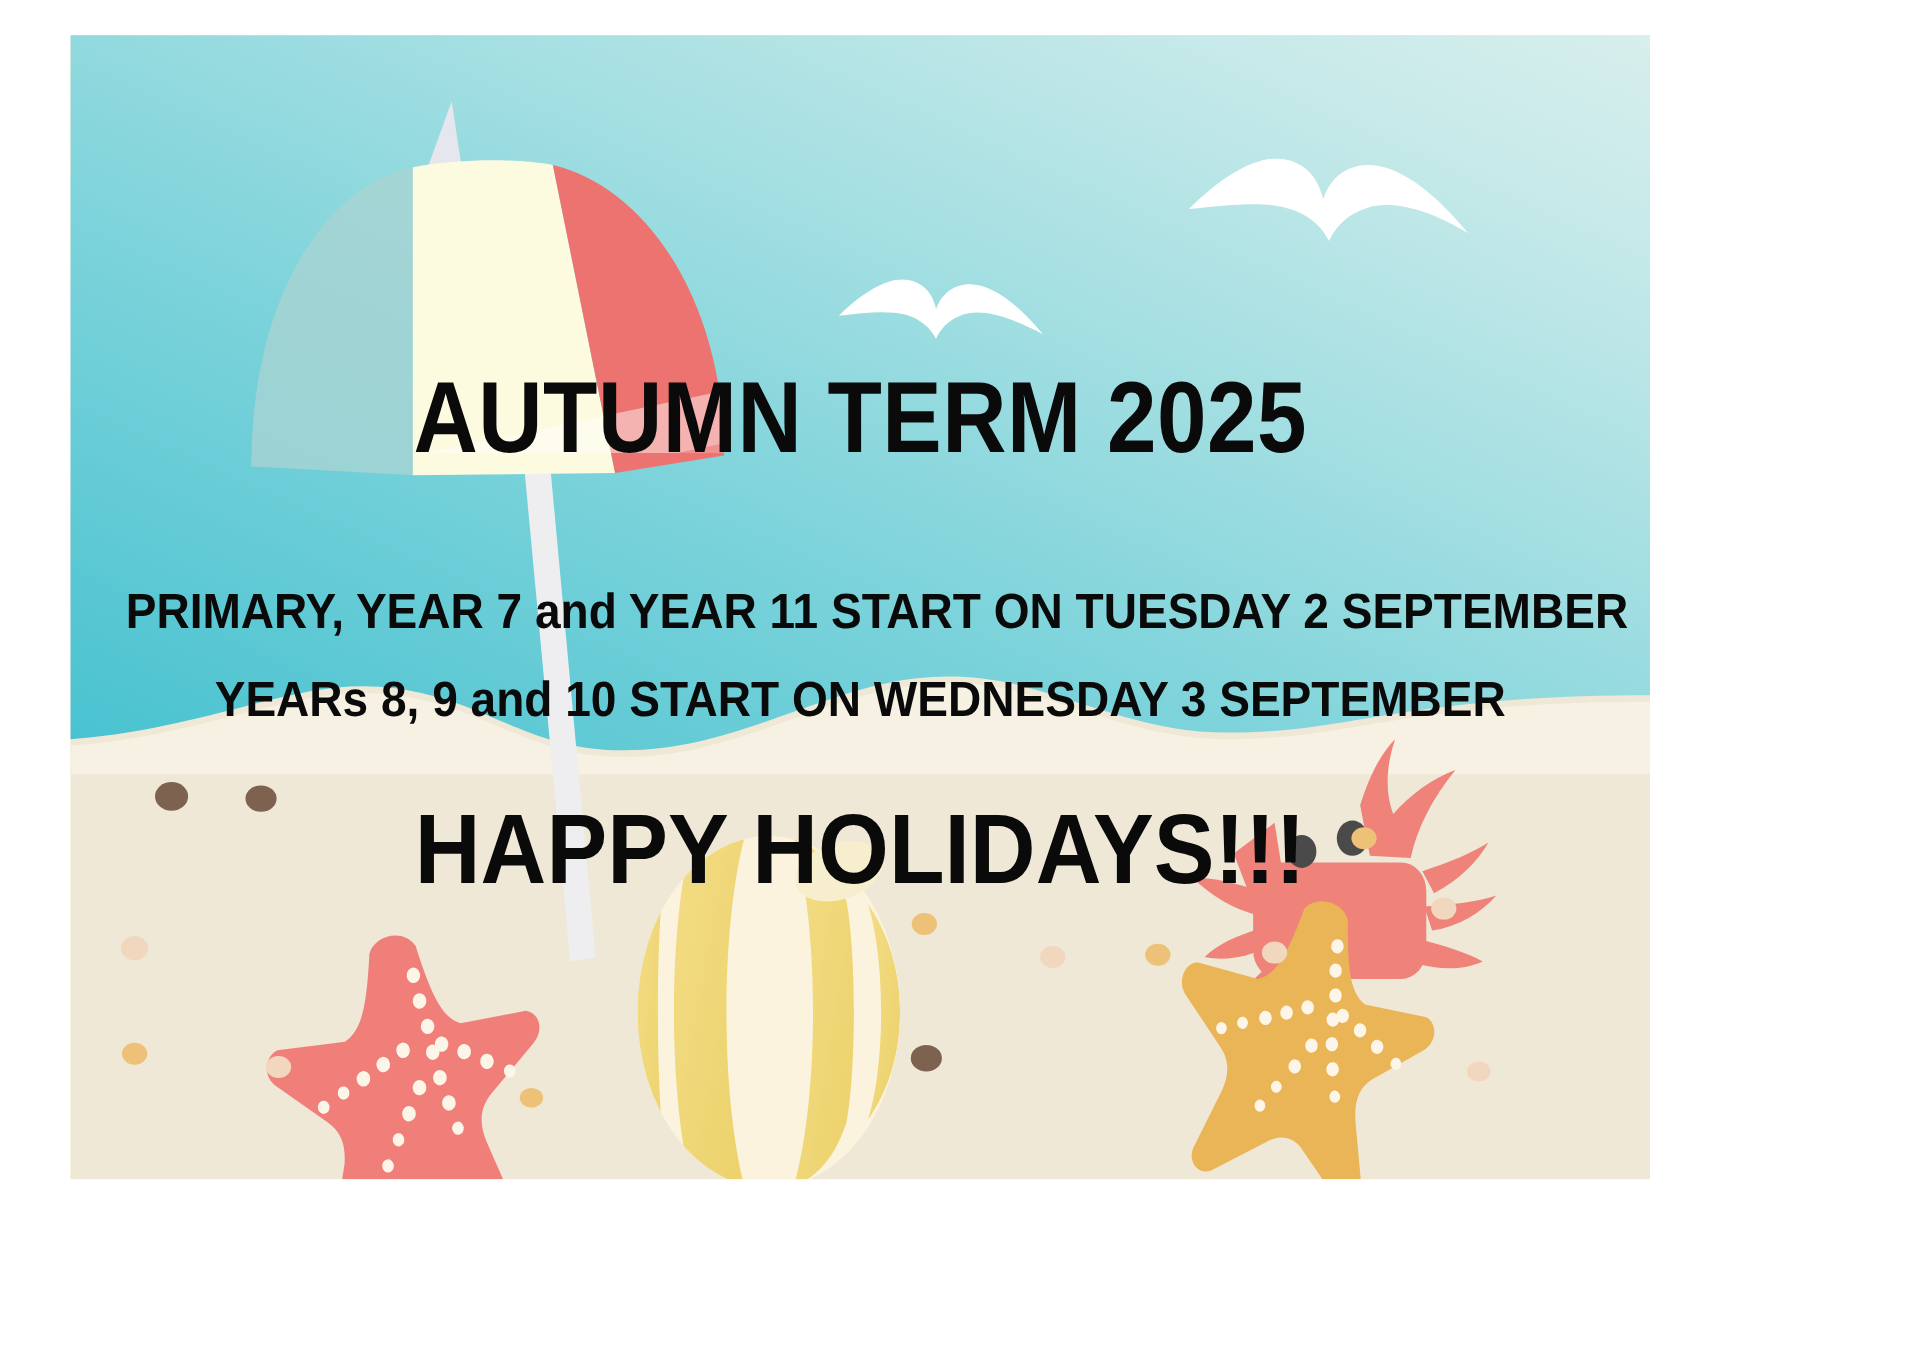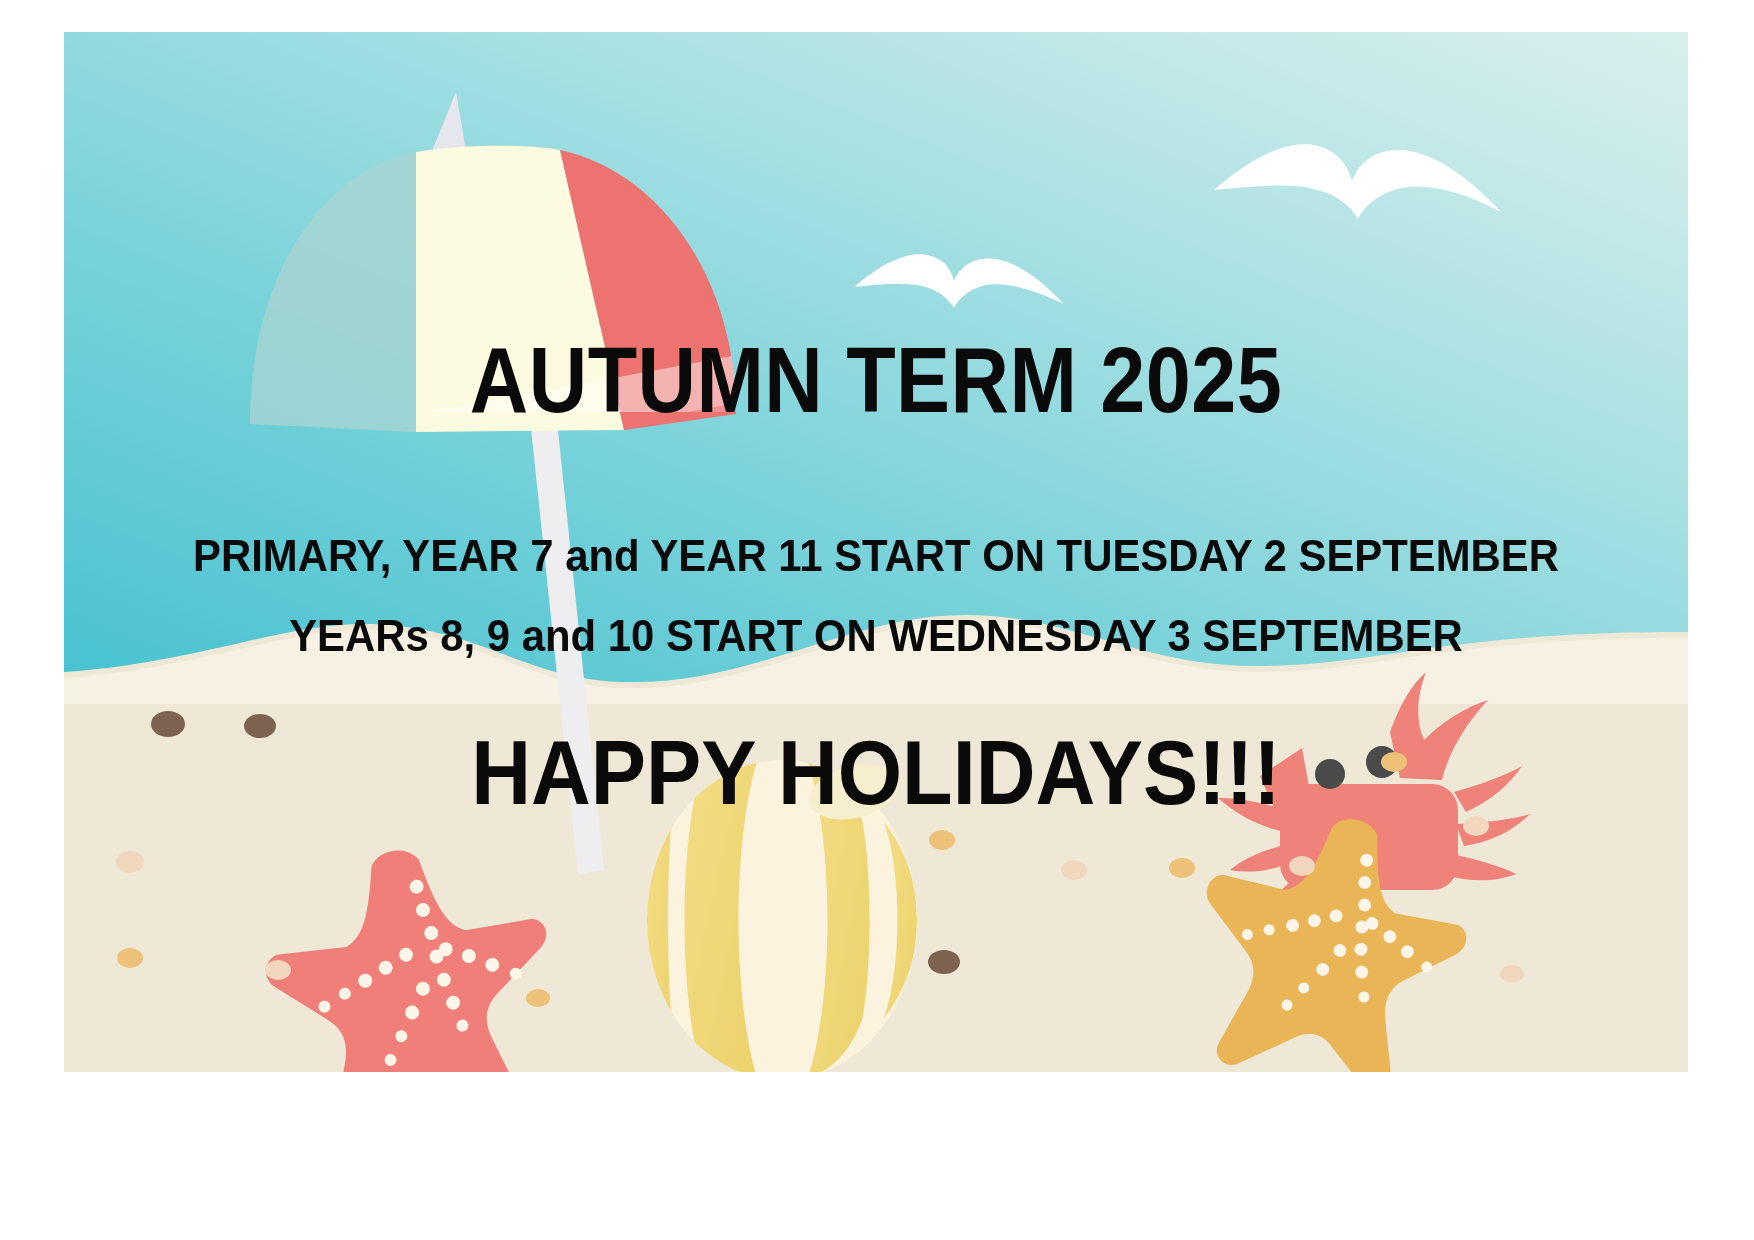--- a/index.html
+++ b/index.html
@@ -20,21 +20,21 @@
     width: 1754px;
     height: 1240px;
     background: #ffffff;
   }
 
   
   #poster-card {
     position: absolute;
     left: 64px;
     top: 32px;
-    width: 1624px;
+    width: 1436px;
     height: 1040px;
     overflow: hidden;
     background: #eee7d7;
   }
 
   .layer-svg {
     position: absolute;
     left: 0;
     top: 0;
     width: 100%;

